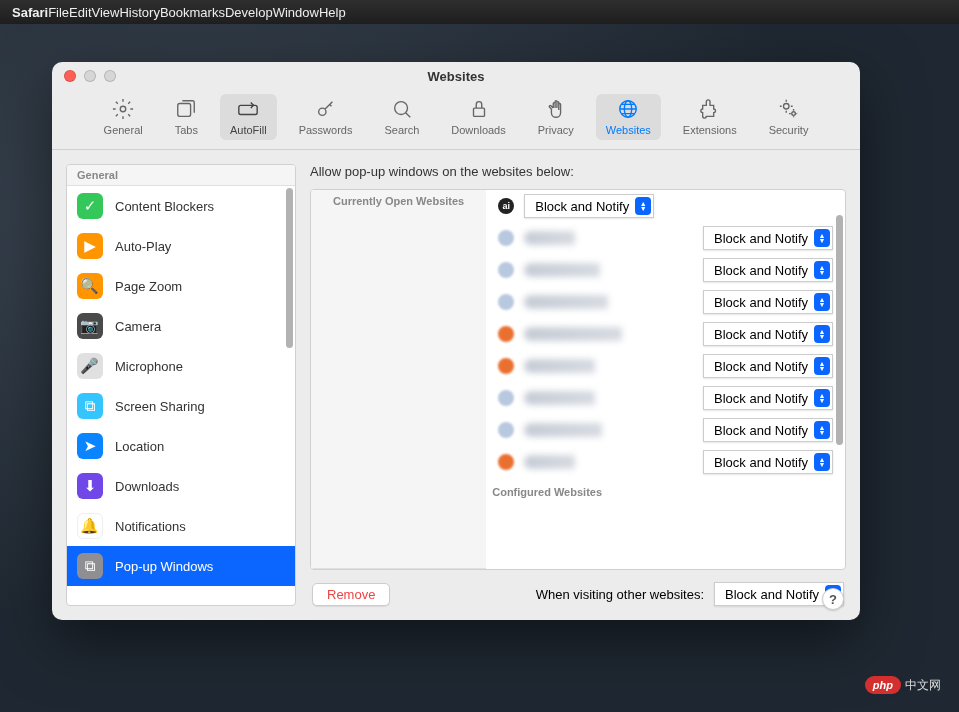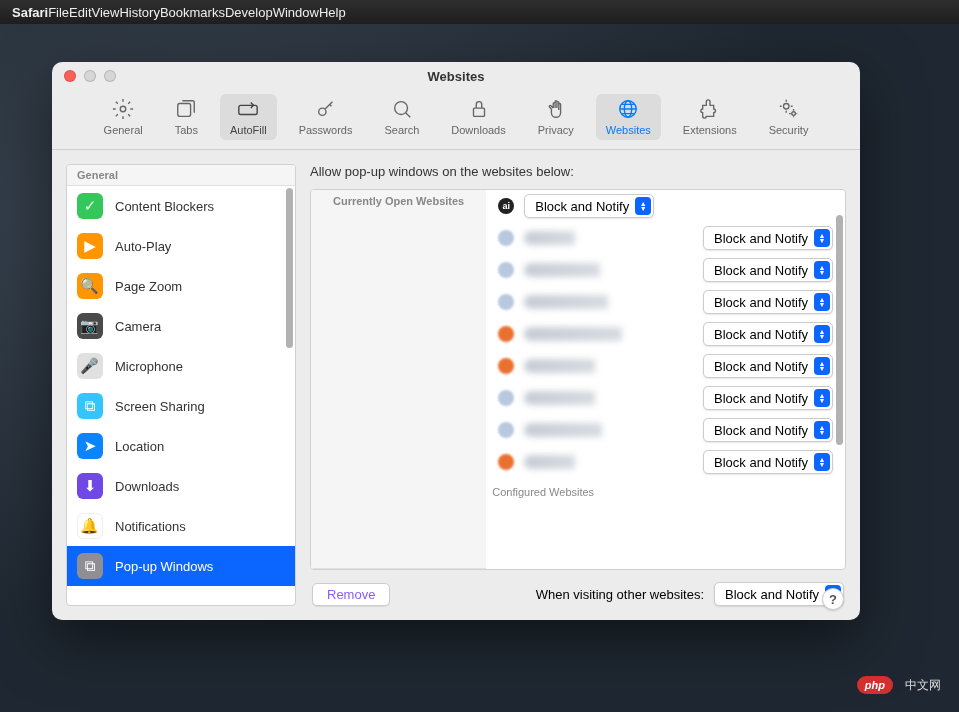--- a/index.html
+++ b/index.html
@@ -35,29 +35,29 @@
 .panel-heading { font-size: 13px; color: #333; margin-bottom: 10px; }
 .table-container { flex: 1; background: #fff; border: 1px solid #d0d0d0; border-radius: 4px; display: flex; flex-direction: row; overflow: hidden; position: relative; }
 .table-header { background: #f5f5f5; color: #888; font-size: 11px; font-weight: 600; padding: 5px 22px; border-bottom: 1px solid #e0e0e0; }
 .table-body { flex: 1; overflow-y: auto; }
 .table-row { display: flex; align-items: center; padding: 4px 12px; gap: 10px; font-size: 13px; }
 .favicon { width: 16px; height: 16px; border-radius: 8px; flex-shrink: 0; background: #222; color: #fff; font-size: 9px; display: flex; align-items: center; justify-content: center; font-weight: bold; }
 .favicon.blurred { background: #b8c8e0; filter: blur(1px); }
 .favicon.blurred.orange { background: #ea7030; }
 .domain-name { flex: 1; color: #333; }
 .domain-blur { flex: 1; height: 14px; background: linear-gradient(90deg, #aeb6c2 0%, #c5cbd5 45%, transparent 45%); border-radius: 8px; filter: blur(3px); opacity: 0.7; }
-.dropdown-select { display: flex; align-items: center; background: #fff; border: 1px solid #ccc; border-radius: 5px; padding: 2px 2px 2px 10px; font-size: 13px; gap: 6px; cursor: pointer; box-shadow: 0 1px 2px rgba(0,0,0,0.1); }
+.dropdown-select { display: flex; align-items: center; background: #fff; border: 1px solid #ccc; border-radius: 0; padding: 2px 2px 2px 10px; font-size: 13px; gap: 6px; cursor: pointer; box-shadow: 0 1px 2px rgba(0,0,0,0.1); }
 .dropdown-arrows { width: 16px; height: 18px; background: #0a66ff; border-radius: 4px; display: flex; flex-direction: column; align-items: center; justify-content: center; color: #fff; font-size: 7px; line-height: 5px; }
-.table-subheader { color: #888; font-size: 11px; font-weight: 400; padding: 8px 6px 4px; }
+.table-subheader { color: #888; font-size: 11px; font-weight: 700; padding: 8px 6px 4px; }
 .table-scrollbar { position: absolute; right: 2px; top: 25px; width: 7px; height: 230px; background: rgba(0,0,0,0.3); border-radius: 4px; }
 .bottom-bar { display: flex; align-items: center; padding: 12px 2px 0; gap: 10px; font-size: 13px; }
-.remove-btn { background: #fff; border: 1px solid #ccc; border-radius: 5px; padding: 3px 14px; color: #8b5cf6; font-size: 13px; box-shadow: 0 1px 1px rgba(0,0,0,0.08); }
+.remove-btn { background: #fff; border: 1px solid #ccc; border-radius: 5px; padding: 3px 14px; color: #ef4444; font-size: 13px; box-shadow: 0 1px 1px rgba(0,0,0,0.08); }
 .spacer { flex: 1; }
 .help-btn { position: absolute; right: 16px; bottom: 10px; width: 22px; height: 22px; border-radius: 50%; background: #fff; border: 1px solid #ccc; display: flex; align-items: center; justify-content: center; font-size: 13px; font-weight: 600; color: #555; box-shadow: 0 1px 2px rgba(0,0,0,0.15); }
-.watermark { position: absolute; right: 18px; bottom: 18px; display: flex; align-items: center; gap: 12px; }
+.watermark { position: absolute; right: 18px; bottom: 18px; display: flex; align-items: center; gap: 4px; }
 .watermark-badge { background: #d32f2f; color: #fff; font-size: 11px; font-weight: bold; font-style: italic; padding: 3px 8px; border-radius: 10px; }
 .watermark-text { color: #ddd; font-size: 12px; }
 </style>
 </head>
 <body>
 
 <div class="bg-texture"></div>
 
 <div class="menubar">
   <span class="apple"></span>

